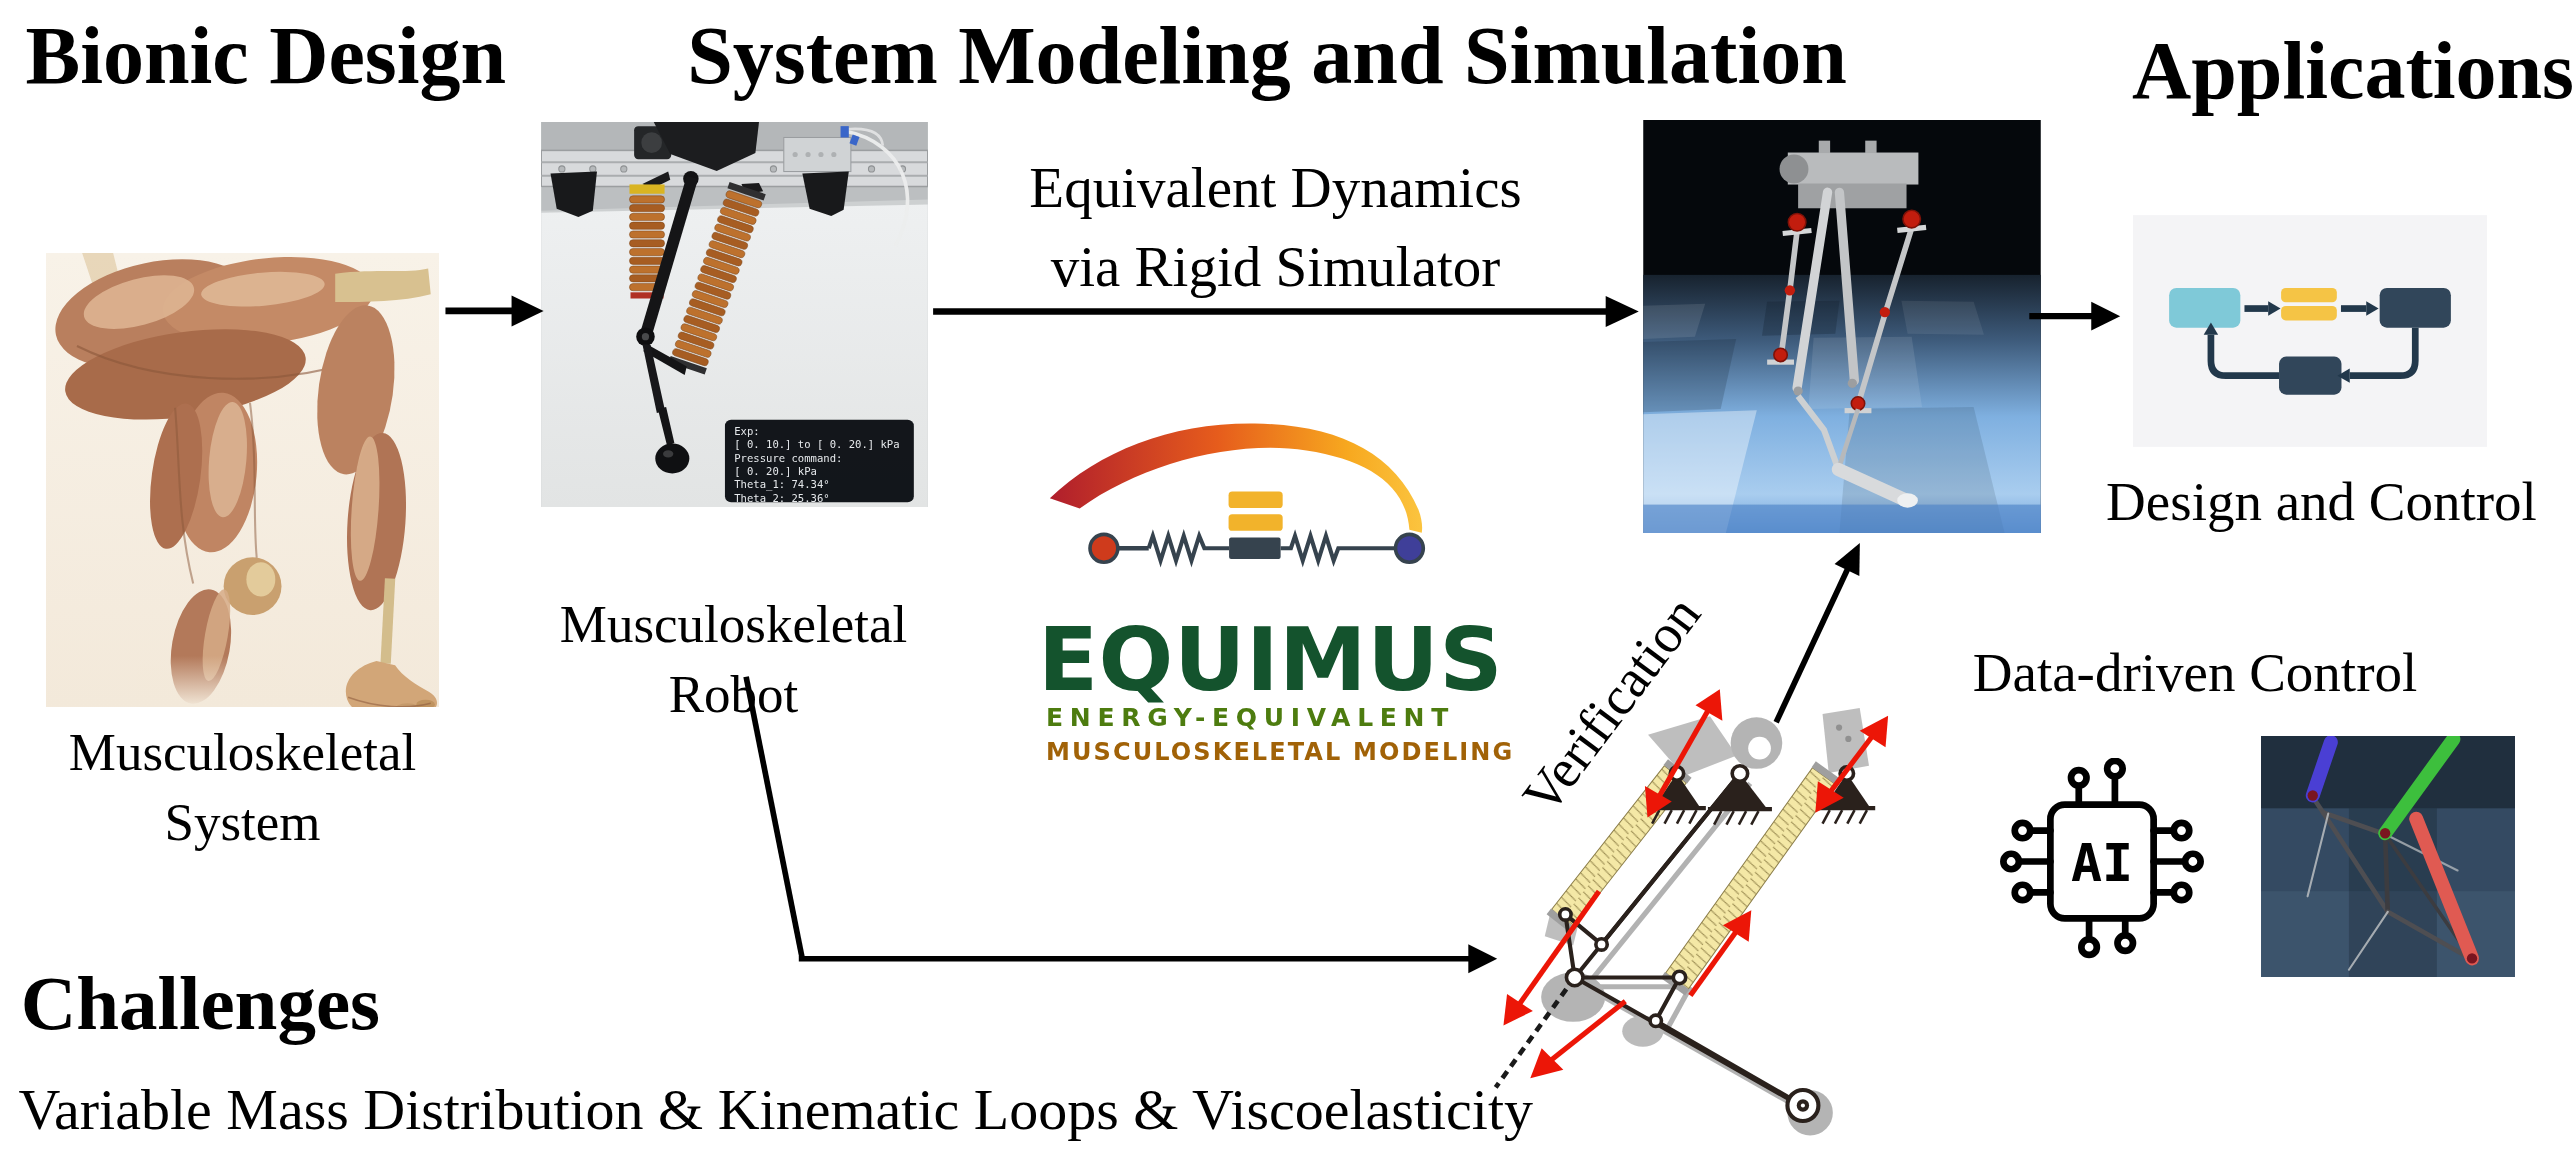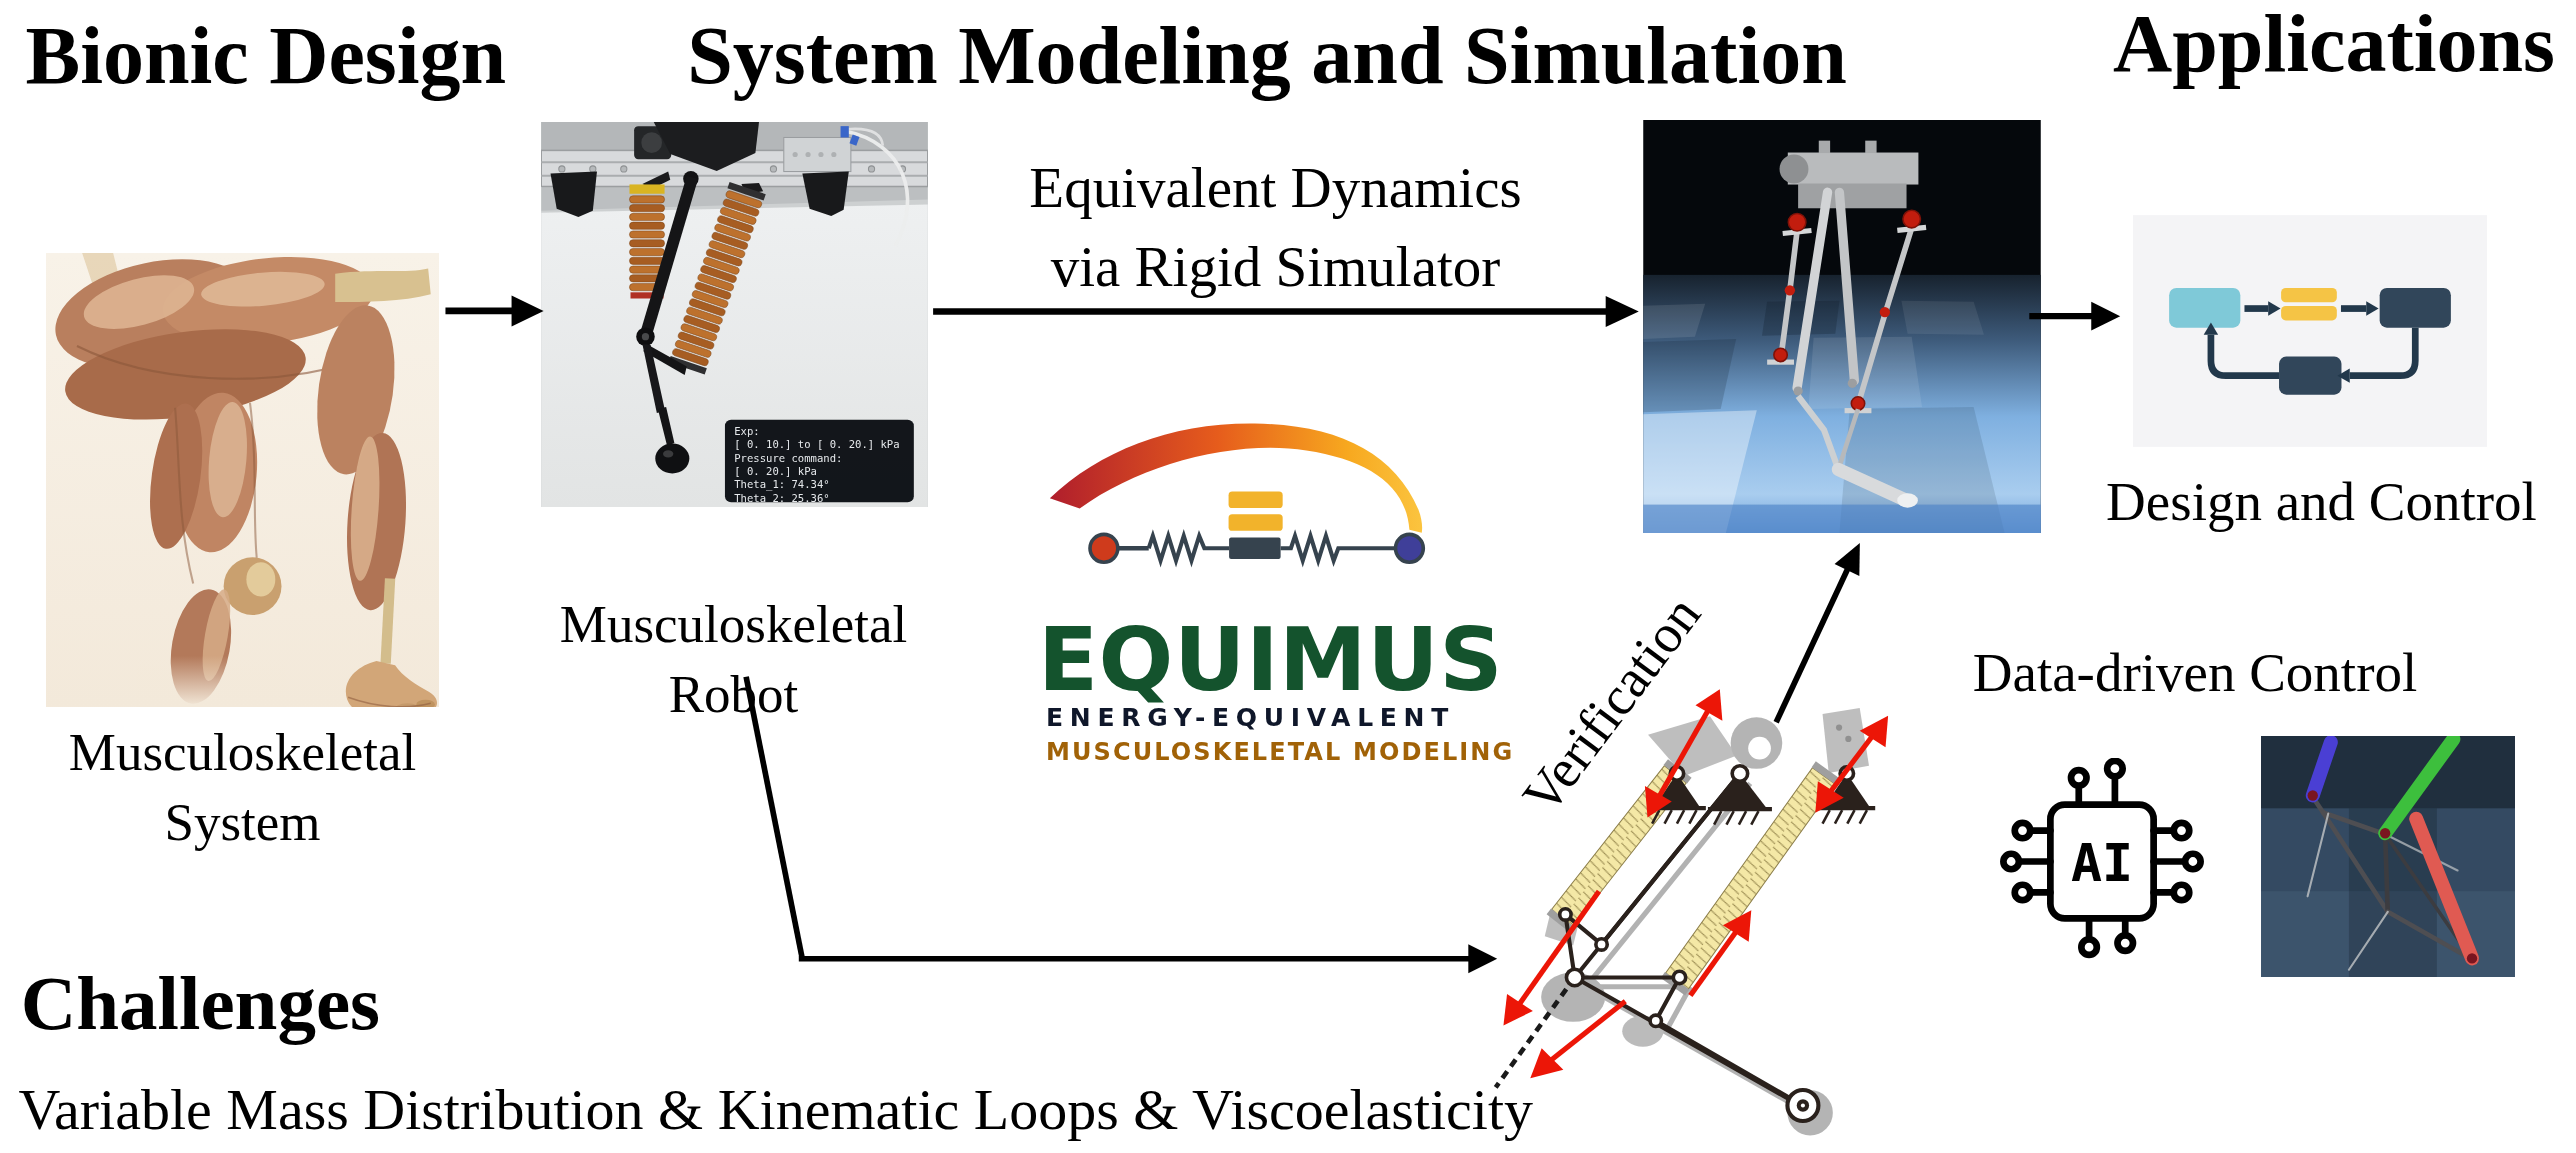--- a/index.html
+++ b/index.html
@@ -22,21 +22,21 @@
             letter-spacing:2.1px;white-space:nowrap;}
   svg{display:block;}
 </style>
 </head>
 <body>
 
 <div class="canvas">
 
   <div class="abs h1" style="left:10.3px;top:13.4px;width:511px;">Bionic Design</div>
   <div class="abs h1" style="left:680px;top:13.4px;width:1174px;">System Modeling and Simulation</div>
-  <div class="abs h1" style="left:2094px;top:1px;width:480px;">Applications</div>
+  <div class="abs h1" style="left:2094px;top:28px;width:480px;text-align:right;">Applications</div>
 
   <svg class="abs" style="left:46px;top:253px;" width="393" height="454" viewBox="0 0 761 879">
     <defs>
       <linearGradient id="paperG" x1="0" y1="0" x2="0" y2="1">
         <stop offset="0" stop-color="#f8f2e8"></stop>
           <stop offset="1" stop-color="#f3e9da"></stop>
       </linearGradient>
       <linearGradient id="fadeG" x1="0" y1="0" x2="0" y2="1">
         <stop offset="0" stop-color="#f3e9da" stop-opacity="0"></stop>
           <stop offset="1" stop-color="#f3e9da"></stop>
@@ -215,21 +215,21 @@
     <g stroke="#36434e" fill="none">
       <line x1="150" y1="282" x2="214" y2="282" stroke-width="9"></line>
       <polyline points="214,282 222,258 237,306 252,258 267,306 282,258 297,306 312,258 322,282 370,282" stroke-width="8"></polyline>
       <polyline points="470,282 490,282 498,258 513,306 528,258 543,306 558,258 573,306 582,282 700,282" stroke-width="8"></polyline>
       <rect x="370" y="261" width="100" height="42" rx="4" fill="#36434e" stroke="none"></rect>
       <circle cx="127" cy="282" r="27" fill="#cf3b1c" stroke-width="7"></circle>
       <circle cx="720" cy="282" r="27" fill="#3f3f99" stroke-width="7"></circle>
     </g>
   </svg>
   <div class="abs wordmark" style="left:1038px;top:616px;width:444px;color:#14532d;">EQUIMUS</div>
-  <div class="abs tagline1" style="left:1046px;top:705px;color:#0f172a;">ENERGY-EQUIVALENT</div>
+  <div class="abs tagline1" style="left:1046px;top:705px;color:#4d7c0f;">ENERGY-EQUIVALENT</div>
   <div class="abs tagline2" style="left:1046px;top:740px;color:#a16207;">MUSCULOSKELETAL MODELING</div>
 
 
   <svg class="abs" style="left:1643px;top:120px;" width="398" height="413" viewBox="0 0 770 800">
     <defs>
       <linearGradient id="floorG" x1="0" y1="0" x2="0" y2="1">
         <stop offset="0" stop-color="#17222e"></stop>
           <stop offset="0.25" stop-color="#3d5a7a"></stop>
         <stop offset="0.55" stop-color="#7fb0e0"></stop>
           <stop offset="0.85" stop-color="#a9cdef"></stop>

